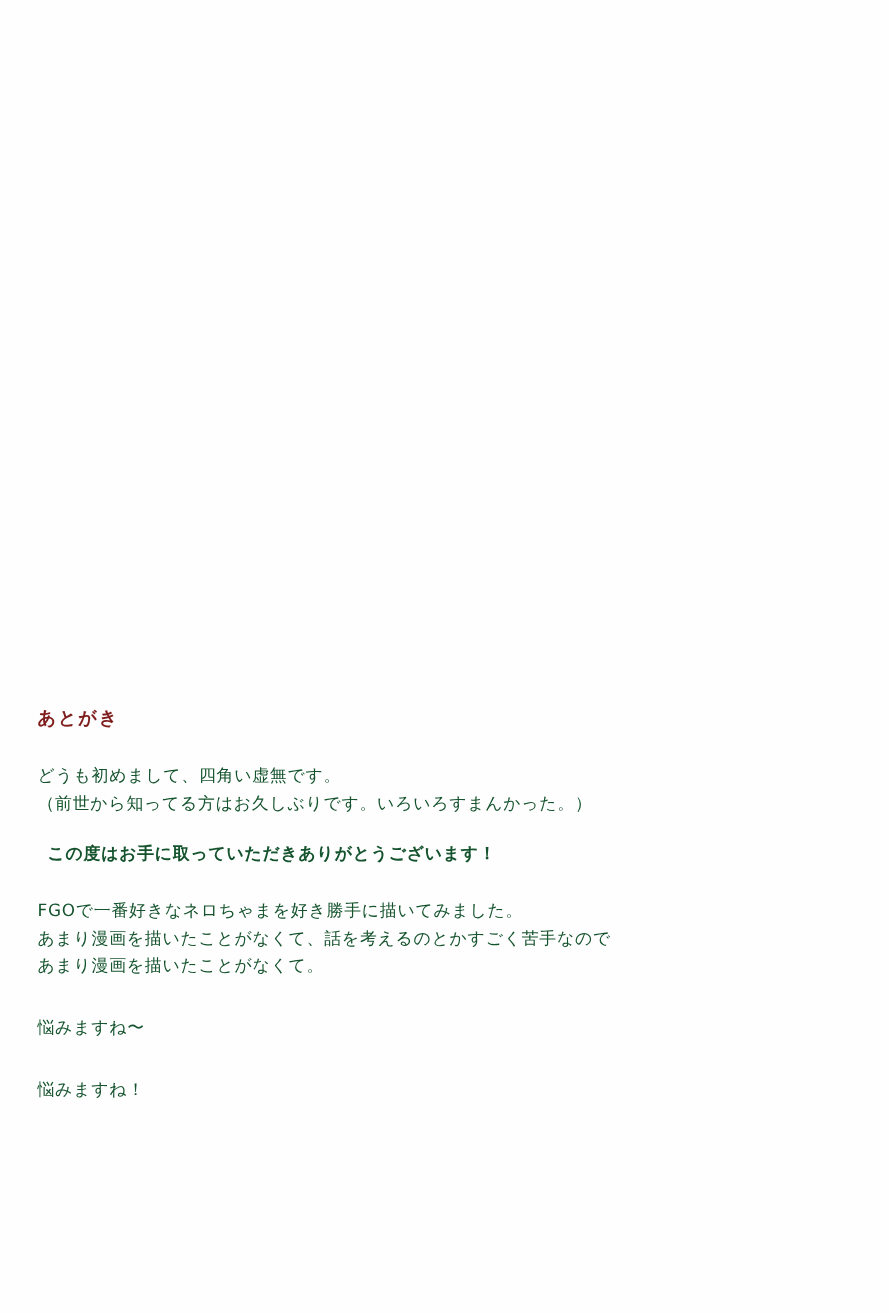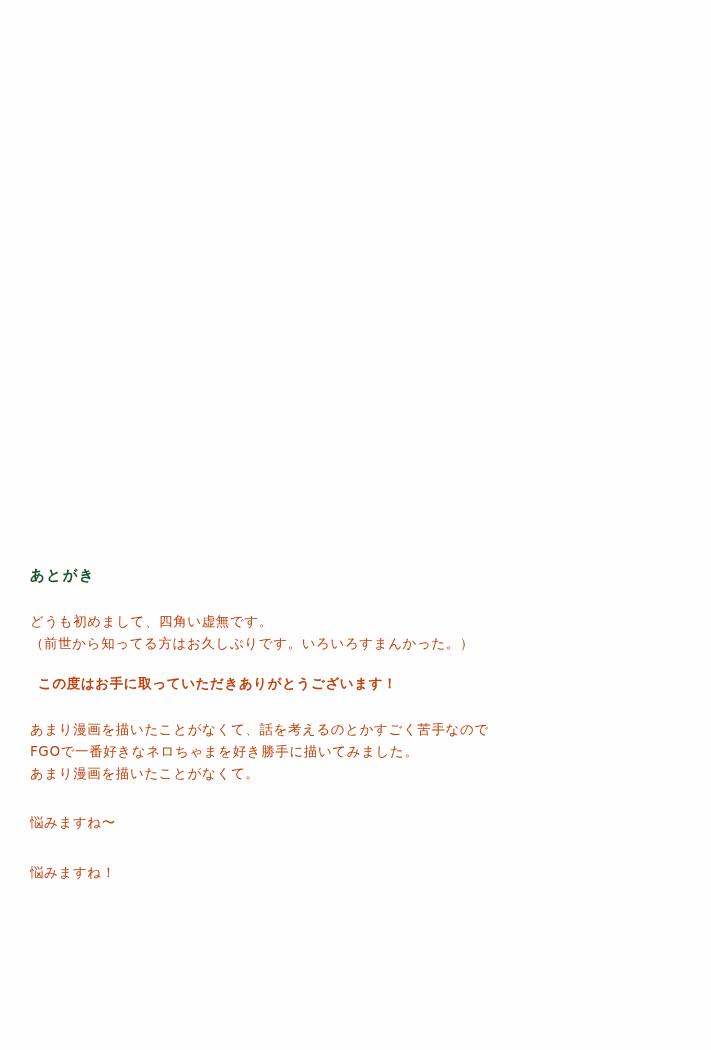--- a/index.html
+++ b/index.html
@@ -22,32 +22,32 @@
   }
   .afterword {
     position: absolute;
     left: 30px;
     top: 565px;
     width: 640px;
   }
   .aw-title {
     font-size: 14.5px;
     letter-spacing: 1.5px;
-    color: #14532d;
+    color: #7f1d1d;
     margin: 0 0 26px 0;
     line-height: 1.4;
   }
   .aw-block {
     margin: 0 0 22px 0;
   }
   .aw-line {
     font-size: 13.5px;
     line-height: 1.62;
     letter-spacing: 0.6px;
-    color: #c2410c;
+    color: #14532d;
     white-space: pre;
   }
   .aw-indent {
     margin-left: 8px;
     font-weight: bold;
   }
   .aw-block.gap-small {
     margin-bottom: 18px;
   }
   .aw-block.gap-mid {
@@ -67,22 +67,22 @@
     <div class="aw-block gap-small">
       <div class="aw-line">どうも初めまして、四角い虚無です。</div>
       <div class="aw-line">（前世から知ってる方はお久しぶりです。いろいろすまんかった。）</div>
     </div>
 
     <div class="aw-block gap-mid aw-indent">
       <div class="aw-line">この度はお手に取っていただきありがとうございます！</div>
     </div>
 
     <div class="aw-block gap-large">
+      <div class="aw-line">FGOで一番好きなネロちゃまを好き勝手に描いてみました。</div>
       <div class="aw-line">あまり漫画を描いたことがなくて、話を考えるのとかすごく苦手なので</div>
-      <div class="aw-line">FGOで一番好きなネロちゃまを好き勝手に描いてみました。</div>
       <div class="aw-line">あまり漫画を描いたことがなくて。</div>
     </div>
 
     <div class="aw-block gap-large">
       <div class="aw-line">悩みますね〜</div>
     </div>
 
     <div class="aw-block">
       <div class="aw-line">悩みますね！</div>
     </div>

